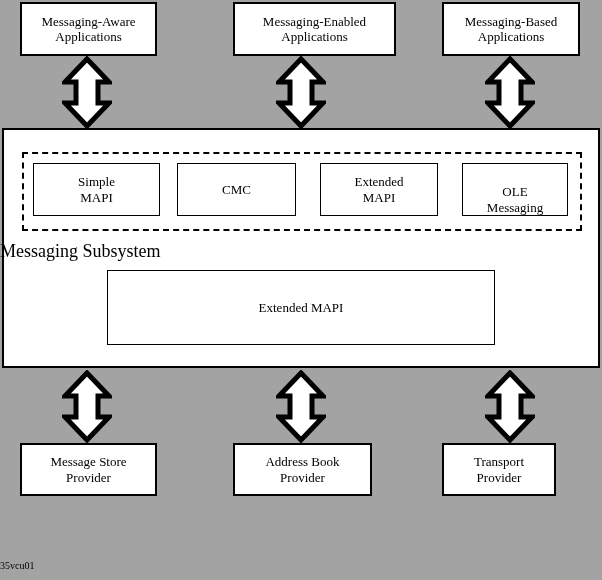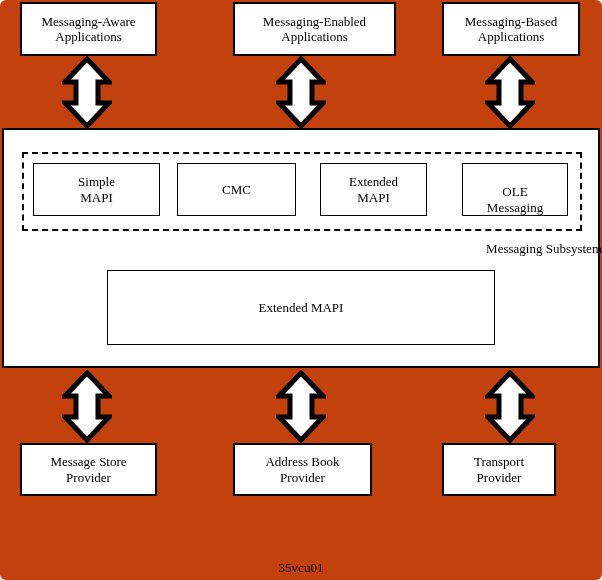--- a/index.html
+++ b/index.html
@@ -8,23 +8,22 @@
     background: #ffffff;
   }
   body {
     font-family: "Liberation Serif", "DejaVu Serif", serif;
     color: #000000;
   }
   #canvas {
     position: relative;
     width: 602px;
     height: 580px;
-    background: #c2410c;
+    background: #a3a3a3;
     overflow: hidden;
-    border-radius: 6px;
   }
 
   
   .box {
     position: absolute;
     box-sizing: border-box;
     border: 2px solid #000000;
     background: #ffffff;
     display: flex;
     align-items: center;
@@ -61,32 +60,32 @@
     border: 2px dashed #000000;
     background: transparent;
   }
 
   
   #subsystem-label {
     position: absolute;
     left: 0;
     top: 241px;
     width: 602px;
-    text-align: right;
-    font-size: 13px;
+    text-align: left;
+    font-size: 18px;
   }
 
   
   #figure-caption {
     position: absolute;
     left: 0;
     top: 560px;
     width: 602px;
-    text-align: center;
-    font-size: 13px;
+    text-align: left;
+    font-size: 10px;
   }
 
   
   .arrow {
     position: absolute;
   }
   .arrow svg {
     display: block;
     width: 100%;
     height: 100%;
@@ -143,21 +142,21 @@
 
   <div class="box thin" style="left:33px; top:163px; width:127px; height:53px;">
     <span>Simple
 MAPI</span>
   </div>
 
   <div class="box thin" style="left:177px; top:163px; width:119px; height:53px;">
     <span>CMC</span>
   </div>
 
-  <div class="box thin" style="left:320px; top:163px; width:107px; height:53px;">
+  <div class="box thin" style="left:320px; top:163px; width:118px; height:53px;">
     <span>Extended
 MAPI</span>
   </div>
 
   <div class="box thin" style="left:462px; top:163px; width:106px; height:53px;align-items:flex-end;">
     <span>OLE
 Messaging</span>
   </div>
 
   <div id="subsystem-label">Messaging Subsystem</div>

